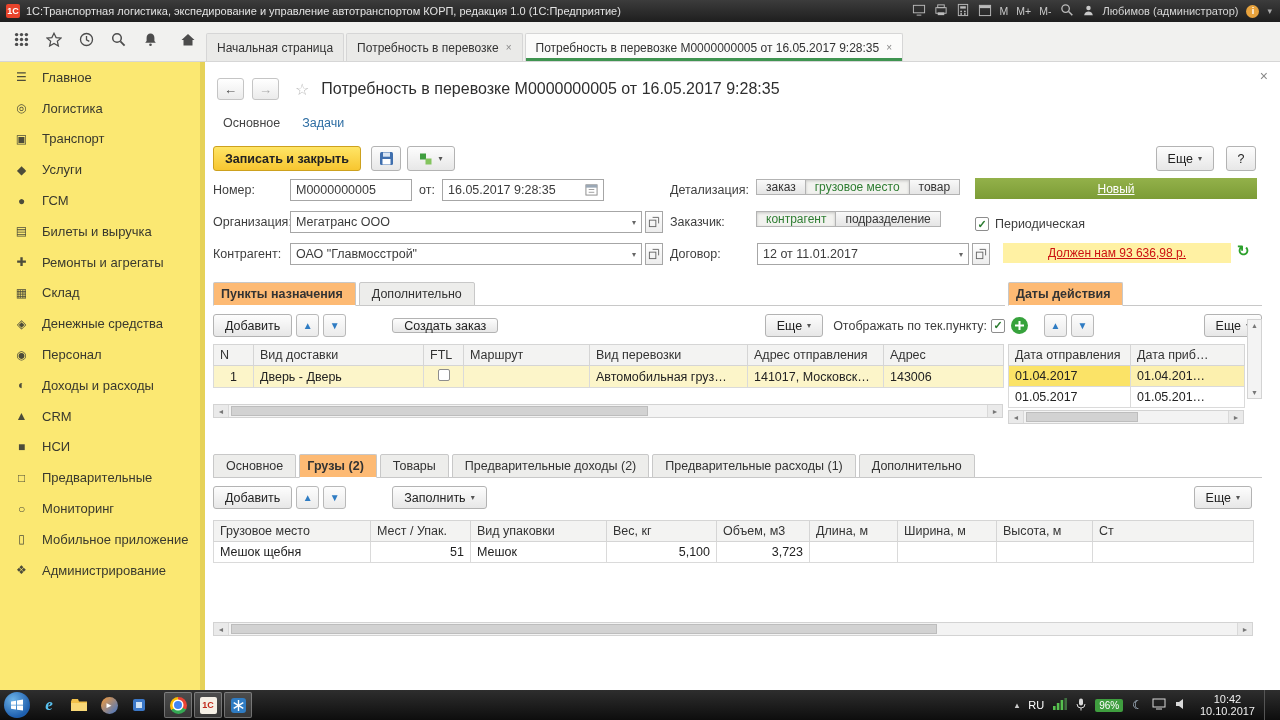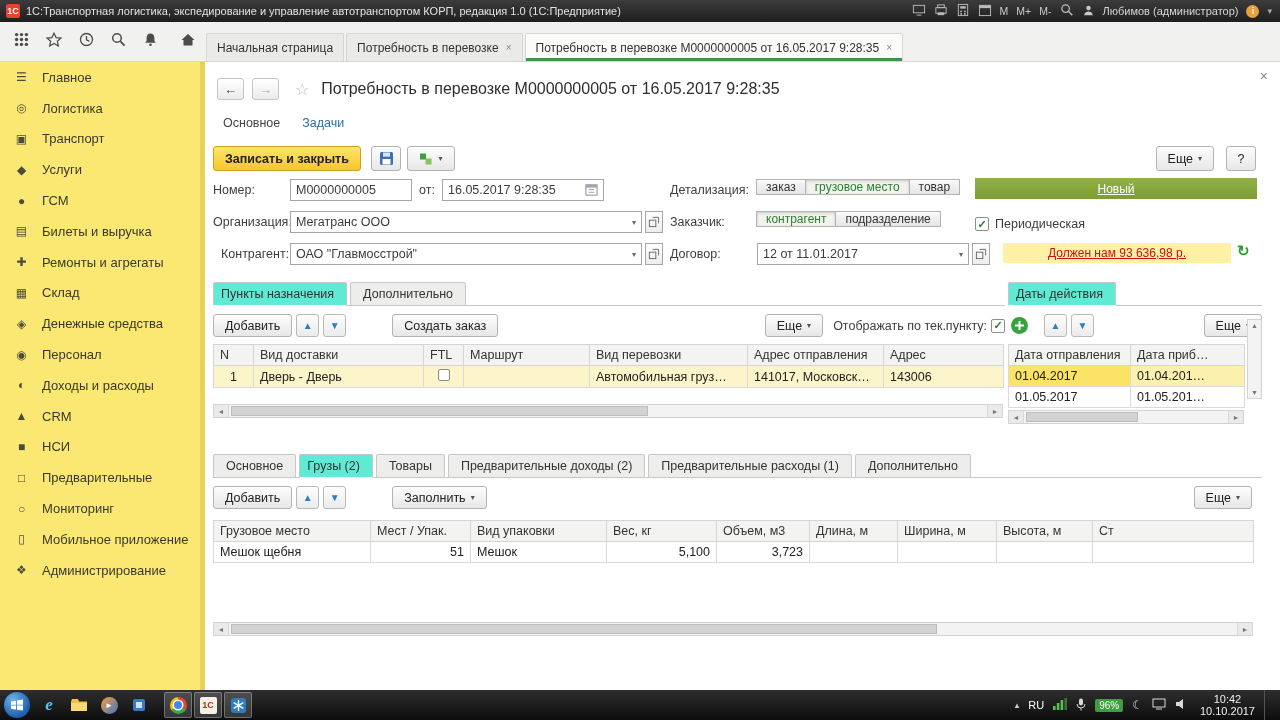--- a/index.html
+++ b/index.html
@@ -101,21 +101,21 @@
     text-decoration:underline; cursor:pointer; white-space:nowrap; }
   .refresh { position:absolute; left:1032px; top:180px; color:#2ca02c; font-size:15px;
     font-weight:bold; cursor:pointer; }
 
   
   .panel { position:absolute; top:220px; height:150px; }
   .panel-tabs { display:flex; height:24px; align-items:flex-end; }
   .ptab { display:flex; align-items:center; height:24px; padding:0 12px; font-size:12.5px;
     color:#333; background:#ededeb; border:1px solid #c8c8c8; border-radius:2px 2px 0 0;
     margin-right:3px; cursor:pointer; white-space:nowrap; position:relative; z-index:2; }
-  .ptab.active { background:#5eead4; font-weight:normal; border-bottom-color:#fff;padding-left:7px; }
+  .ptab.active { background:#fdba74; font-weight:bold; border-bottom-color:#fff;padding-left:7px; }
   .panel-body { border-top:1px solid #c8c8c8; margin-top:-1px; padding-top:6px; }
   .ptools { display:flex; align-items:center; gap:4px; height:27px; }
   .ml-auto { margin-left:auto; }
 
   table.tbl { border-collapse:collapse; table-layout:fixed; font-size:12.5px; }
   .tbl th { background:#f3f3f2; border:1px solid #d5d5d5; font-weight:normal; text-align:left;
     padding:3px 6px; color:#333; white-space:nowrap; overflow:hidden; height:20px; }
   .tbl td { border:1px solid #dadada; padding:3px 6px; color:#222; white-space:nowrap;
     overflow:hidden; height:21px; }
   .num { text-align:right; }
@@ -421,21 +421,21 @@
     <span class="flabel" style="left:465px;top:149px;">Заказчик:</span>
     <div class="seg" style="left:552px;top:149px;">
       <span class="seg-btn on">контрагент</span>
       <span class="seg-btn">подразделение</span>
     </div>
     <span class="abs" style="left:770px;top:151px;display:flex;align-items:center;gap:6px;">
       <span class="cb">✓</span>
       <span class="flabel" style="position:static;">Периодическая</span>
     </span>
 
-    <span class="flabel" style="left:16px;top:181px;">Контрагент:</span>
+    <span class="flabel" style="left:8px;top:181px;">Контрагент:</span>
     <div class="textbox" style="left:85px;top:181px;width:352px;">
       <span>ОАО "Главмосстрой"</span>
       <span class="dd">▾</span>
     </div>
     <span class="mini-btn" style="left:440px;top:181px;">
         <svg width="12" height="12" viewBox="0 0 13 13">
           <rect x="1.5" y="4.5" width="7" height="7" fill="none" stroke="#666"></rect>
           <path d="M5 1.5h6.5V8" fill="none" stroke="#666"></path>
         </svg>
       </span>
@@ -456,21 +456,21 @@
     <div class="panel" style="left:8px;width:792px;">
       <div class="panel-tabs">
         <span class="ptab active">Пункты назначения</span>
         <span class="ptab">Дополнительно</span>
       </div>
       <div class="panel-body">
         <div class="ptools">
           <span class="btn" style="height:23px;">Добавить</span>
           <span class="arrow-btn" style="width:23px;height:23px;">▲</span>
           <span class="arrow-btn" style="width:23px;height:23px;">▼</span>
-          <span class="btn" style="height:23px;margin-left:42px;">Создать заказ</span>
+          <span class="btn" style="height:15px;margin-left:42px;">Создать заказ</span>
           <span class="btn ml-auto" style="height:23px;">
               <span>Еще</span>
               <span class="caret">▾</span>
             </span>
           <span class="flabel" style="position:static;margin-left:6px;">Отображать по тек.пункту:</span>
           <span class="cb">✓</span>
         </div>
         <table class="tbl" style="width:790px;margin-top:5px;">
           <colgroup>
               <col style="width:40px">

